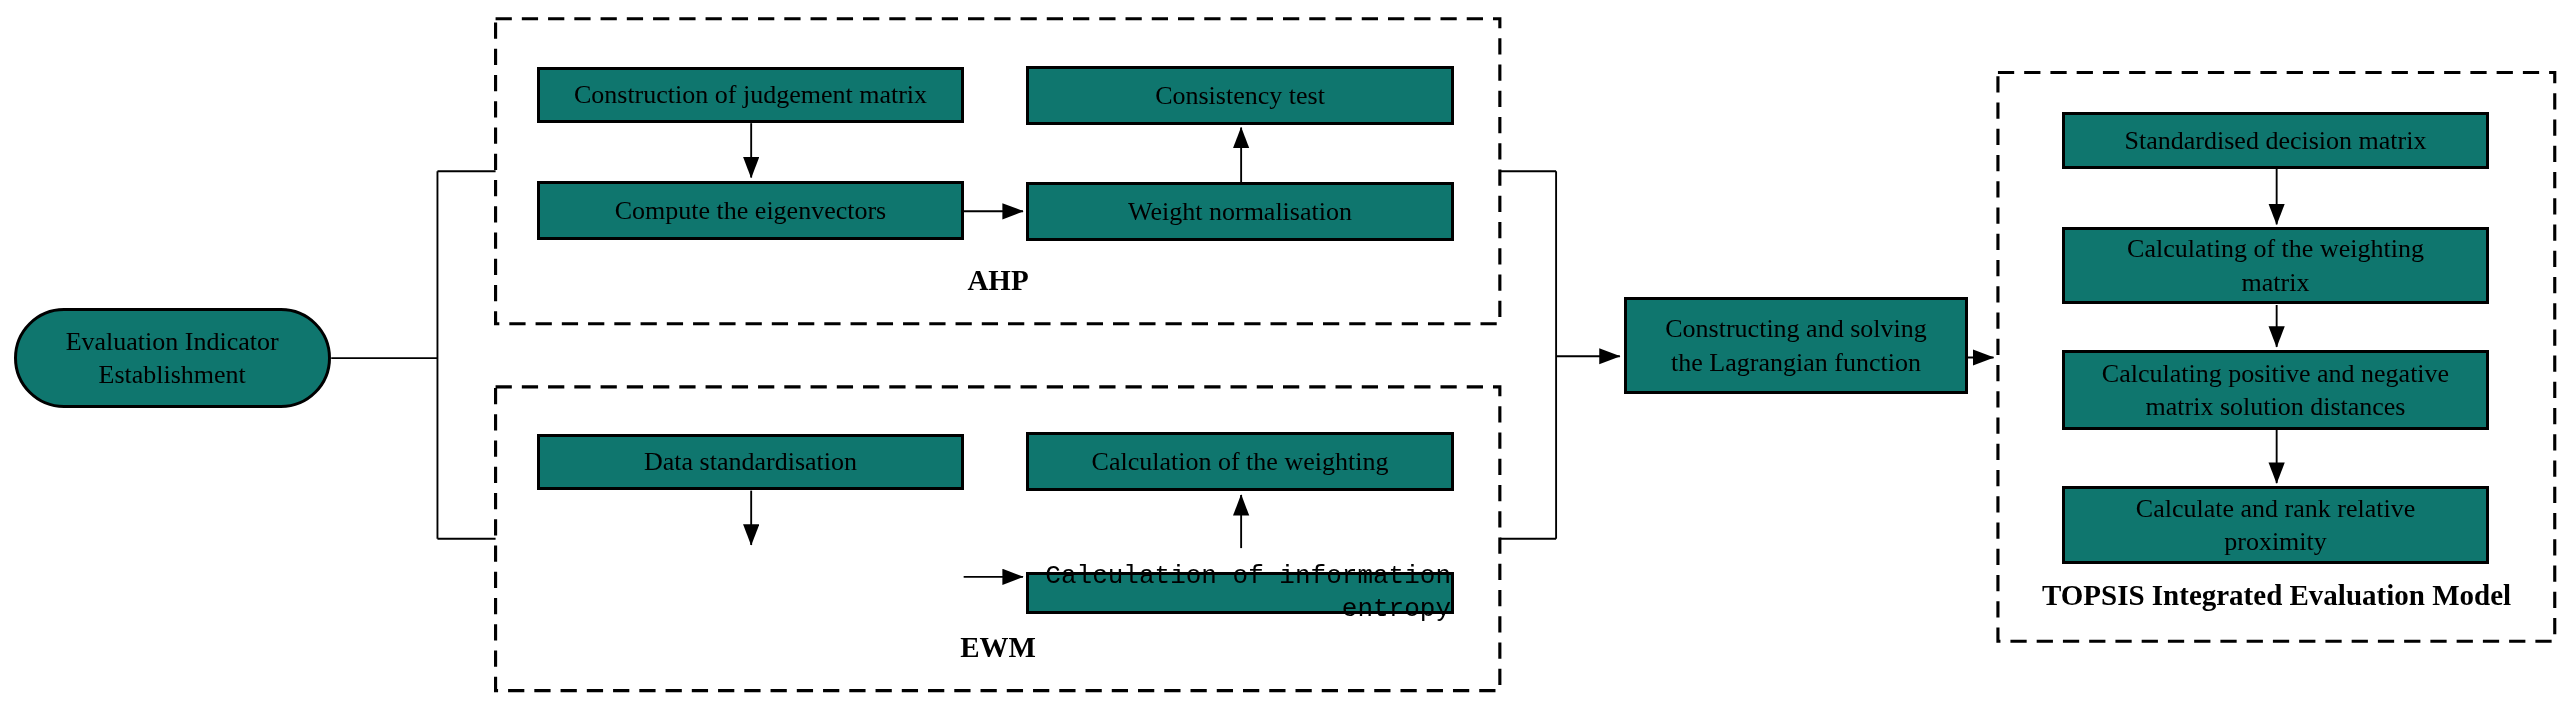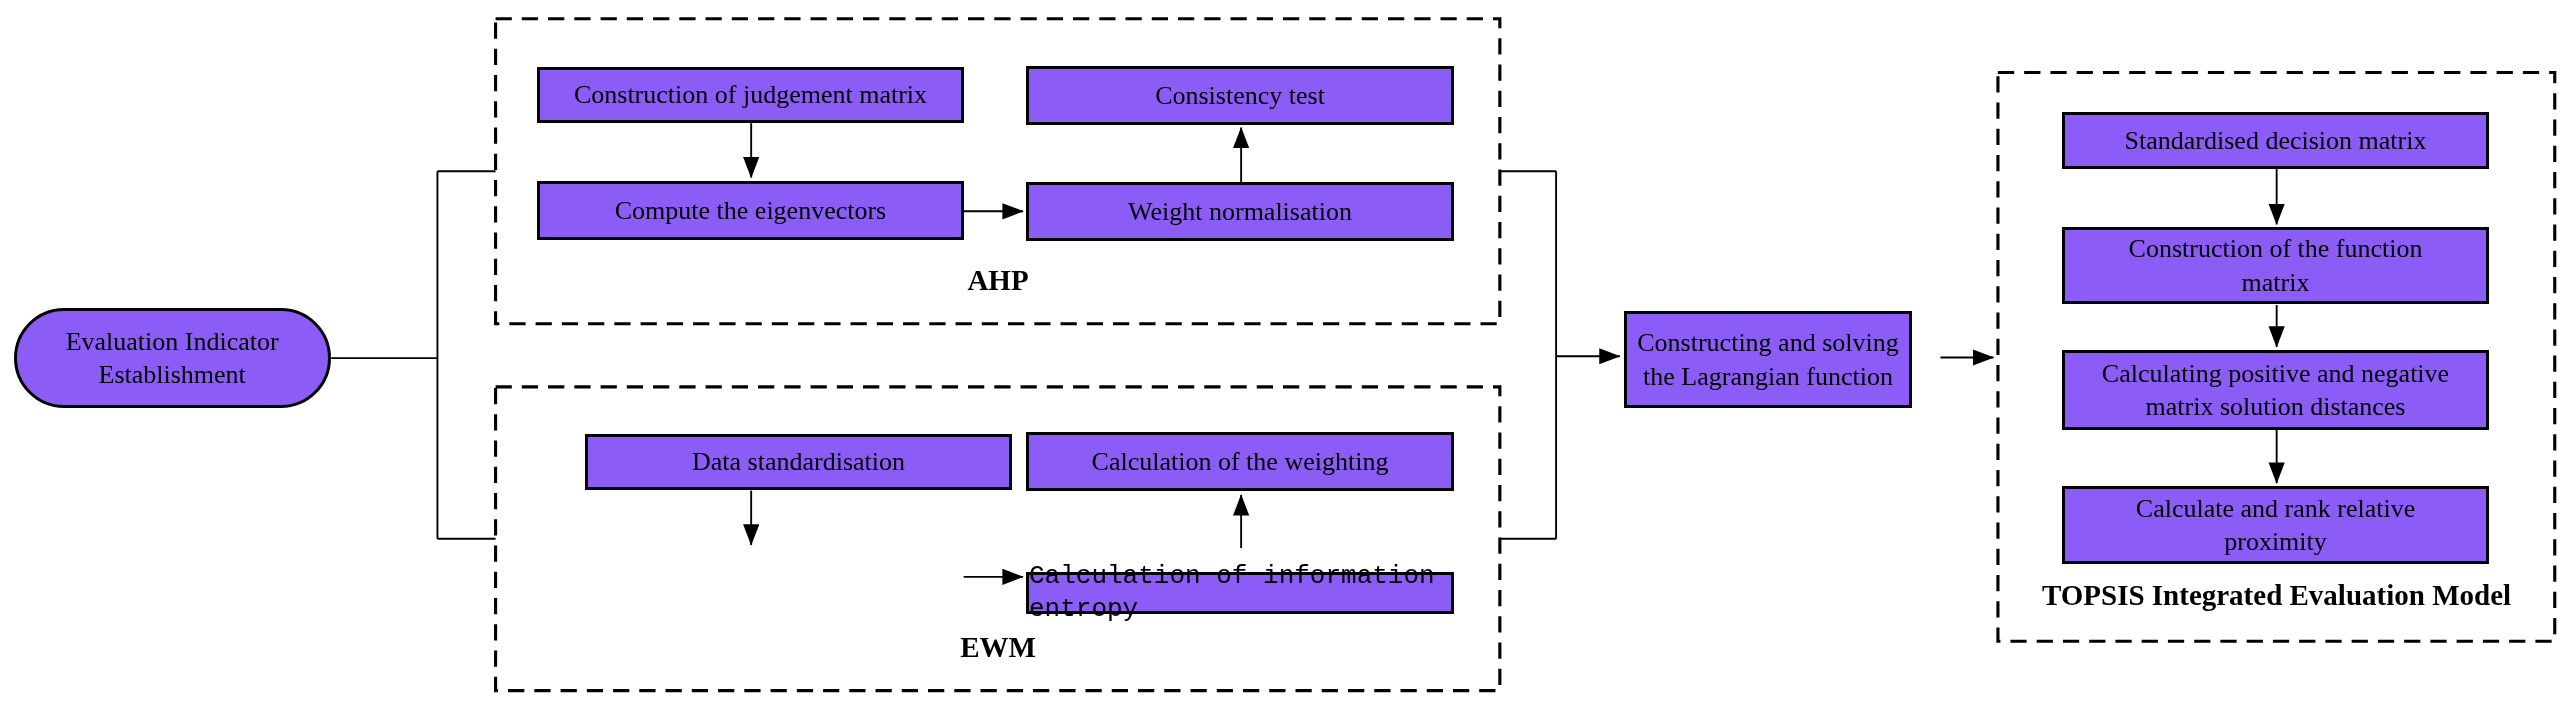--- a/index.html
+++ b/index.html
@@ -20,26 +20,26 @@
     position: absolute;
     left: 0;
     top: 0;
     width: 2576px;
     height: 710px;
   }
   .node {
     position: absolute;
     box-sizing: border-box;
     border: 3.1px solid #000000;
-    background: #8b5cf6;
+    background: #0f766e;
     display: flex;
     flex-direction: column;
     align-items: center;
     justify-content: center;
-    text-align: left;
+    text-align: right;
     font-size: 26px;
     line-height: 1.28;
   }
   .node span { display: block; }
   .stadium {
     border-radius: 624px;
   }
   .thick {
     border-width: 3.7px;
   }
@@ -105,41 +105,41 @@
     <span>Consistency test</span>
   </div>
   <div class="node" style="left:537px; top:181px; width:427px; height:59px;">
     <span>Compute the eigenvectors</span>
   </div>
   <div class="node" style="left:1026px; top:182px; width:428px; height:59px;">
     <span>Weight normalisation</span>
   </div>
   <div class="group-label" style="left:496px; top:265px; width:1004px;">AHP</div>
 
-  <div class="node" style="left:537px; top:434px; width:427px; height:56px;margin-left:48px;">
+  <div class="node" style="left:537px; top:434px; width:427px; height:56px;">
     <span>Data standardisation</span>
   </div>
   <div class="node" style="left:1026px; top:432px; width:428px; height:59px;">
     <span>Calculation of the weighting</span>
   </div>
   <div class="node" style="left:1026px; top:572px; width:428px; height:42px;font-family:Liberation Mono, monospace;">
     <span>Calculation of information entropy</span>
   </div>
   <div class="group-label" style="left:496px; top:632px; width:1004px;">EWM</div>
 
-  <div class="node thick" style="left:1624px; top:311px; width:288px; height:97px;">
+  <div class="node thick" style="left:1624px; top:297px; width:344px; height:97px;">
     <span>Constructing and solving</span>
     <span>the Lagrangian function</span>
   </div>
 
   <div class="node" style="left:2062px; top:112px; width:427px; height:57px;">
     <span>Standardised decision matrix</span>
   </div>
   <div class="node" style="left:2062px; top:227px; width:427px; height:77px;">
-    <span>Construction of the function</span>
+    <span>Calculating of the weighting</span>
     <span>matrix</span>
   </div>
   <div class="node" style="left:2062px; top:350px; width:427px; height:80px;">
     <span>Calculating positive and negative</span>
     <span>matrix solution distances</span>
   </div>
   <div class="node" style="left:2062px; top:486px; width:427px; height:78px;">
     <span>Calculate and rank relative</span>
     <span>proximity</span>
   </div>

